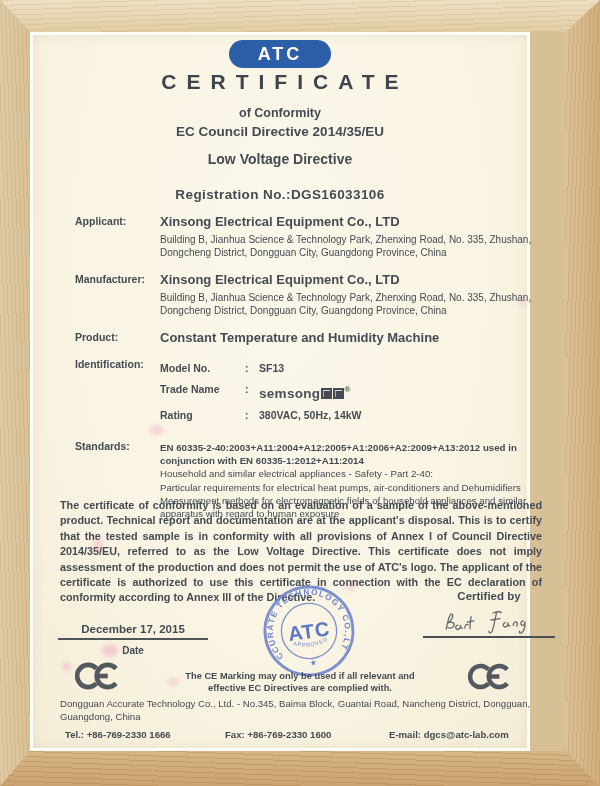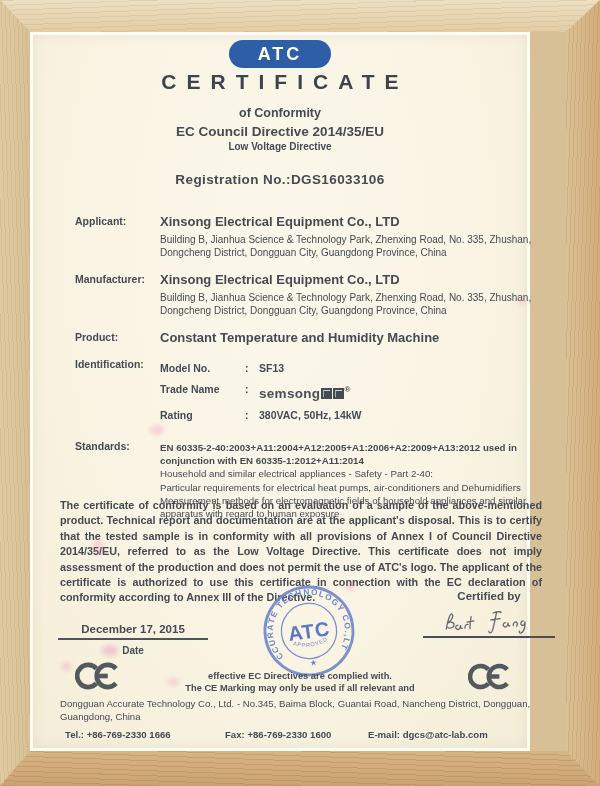--- a/index.html
+++ b/index.html
@@ -28,21 +28,21 @@
   .paper::before{content:"";position:absolute;inset:0;border:3px solid rgba(253,253,249,.95);pointer-events:none;}
 
   
   .hdr{position:absolute;left:0;top:0;width:100%;text-align:center;}
   .pill{margin:8px auto 0;width:102px;height:28px;border-radius:15px;background:#2d5ea8;
     display:flex;align-items:center;justify-content:center;}
   .pill span{color:#fff;font-weight:bold;font-size:18px;letter-spacing:3px;}
   .title{margin-top:3px;font-size:21px;line-height:22px;font-weight:bold;color:#3e444c;letter-spacing:10px;text-indent:10px;}
   .sub1{margin-top:13px;font-size:12.5px;font-weight:bold;}
   .dir{margin-top:4px;font-size:13.5px;font-weight:bold;}
-  .dir2{margin-top:2px;font-size:10px;font-weight:bold;}
+  .dir2{margin-top:12px;font-size:14px;font-weight:bold;}
   .reg{margin-top:20px;font-size:13.5px;font-weight:bold;letter-spacing:.4px;}
 
   
   .fields{position:absolute;left:45px;top:169px;width:468px;}
   .row{display:grid;grid-template-columns:85px 1fr;margin-bottom:13px;margin-top:14px;}
   .flabel{font-size:10.5px;font-weight:bold;line-height:13px;}
   .fname{font-size:13px;font-weight:bold;line-height:13px;}
   .faddr{font-size:10px;line-height:13px;margin-top:5px;}
   .m14{margin-bottom:14px;}
   .idrow{display:grid;grid-template-columns:85px 14px 1fr;line-height:21px;font-size:10.5px;font-weight:bold;}
@@ -74,21 +74,21 @@
   .ce-l{position:absolute;left:45px;top:629px;}
   .ce-r{position:absolute;left:438px;top:630px;}
   .cenote{position:absolute;left:100px;top:639px;width:340px;text-align:center;
     font-size:9.3px;font-weight:bold;line-height:11.5px;}
 
   
   .addr{position:absolute;left:30px;top:666px;width:482px;font-size:9.6px;font-weight:normal;line-height:12.5px;}
   .contacts{position:absolute;left:0;top:697px;width:536px;font-size:9.6px;font-weight:bold;}
   .tel{position:absolute;left:35px;}
   .fax{position:absolute;left:195px;}
-  .email{position:absolute;left:338px;}
+  .email{position:absolute;left:359px;}
 
   
   .speck{position:absolute;border-radius:50%;filter:blur(2px);pointer-events:none;}
 </style>
 </head>
 <body>
 
 <div class="scene">
 
   <div class="frame f-top"></div>
@@ -215,22 +215,22 @@
     </svg>
     <svg class="ce-r" width="44" height="29" viewBox="0 0 108 70">
       <g fill="none" stroke="#474d55" stroke-width="11" stroke-linecap="butt" opacity=".92">
         <path d="M50.3,17.6 A26,26 0 1 0 50.3,52.4"></path>
         <path d="M96.3,17.6 A26,26 0 1 0 96.3,52.4"></path>
         <path d="M51,35 L77,35"></path>
       </g>
     </svg>
 
     <div class="cenote">
+      <div>The CE Marking may only be used if all relevant and</div>
       <div>effective EC Directives are complied with.</div>
-      <div>The CE Marking may only be used if all relevant and</div>
     </div>
 
     <div class="addr">
       <div>Dongguan Accurate Technology Co., Ltd. - No.345, Baima Block, Guantai Road, Nancheng District, Dongguan,</div>
       <div>Guangdong, China</div>
     </div>
     <div class="contacts">
       <span class="tel">Tel.: +86-769-2330 1666</span>
       <span class="fax">Fax: +86-769-2330 1600</span>
       <span class="email">E-mail: dgcs@atc-lab.com</span>

